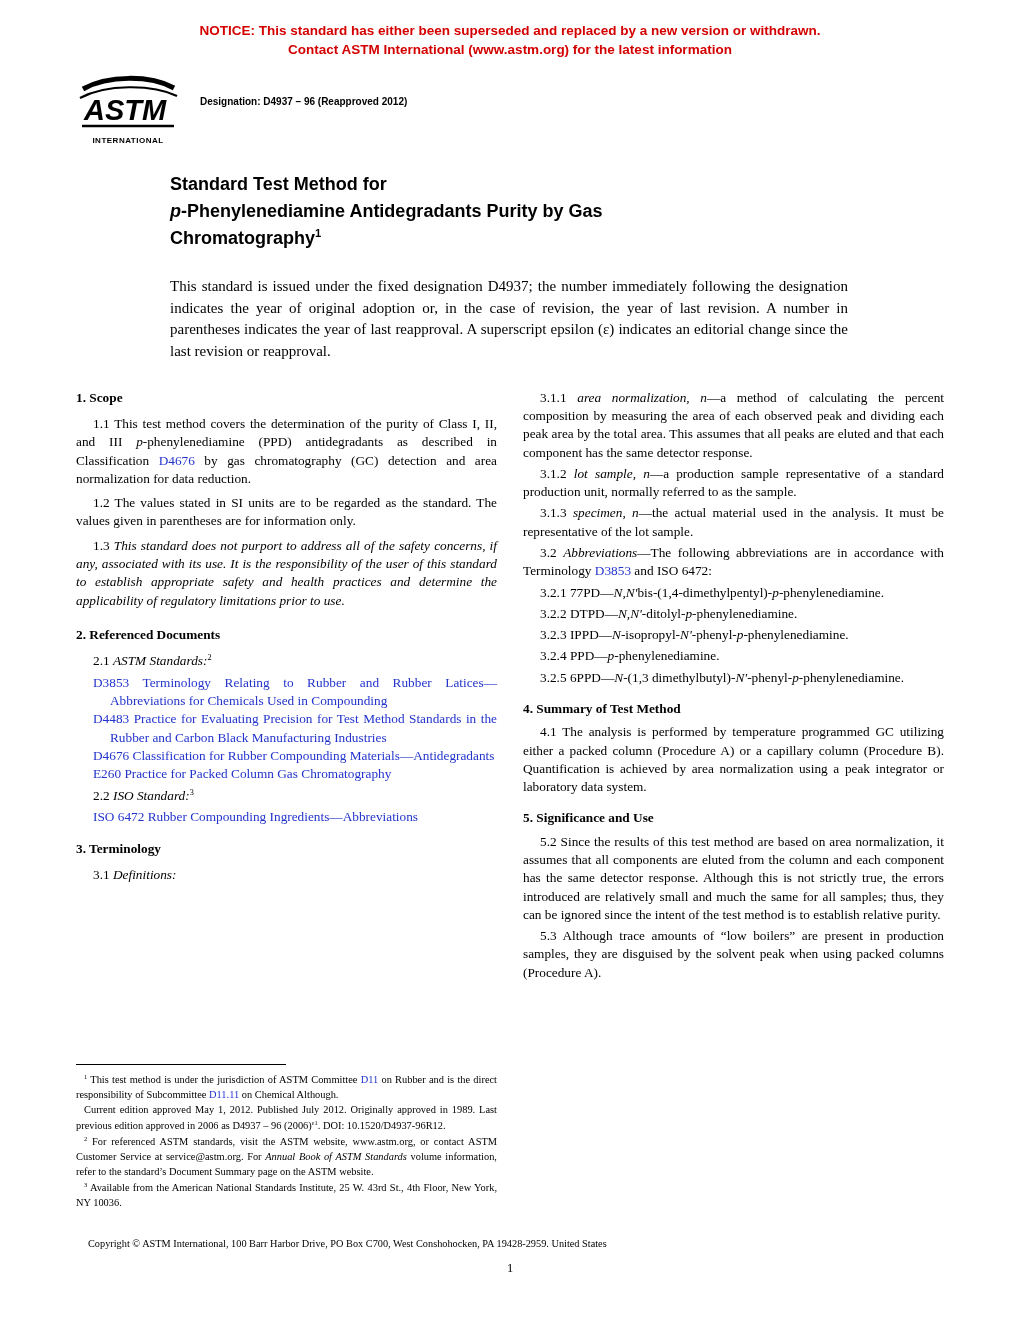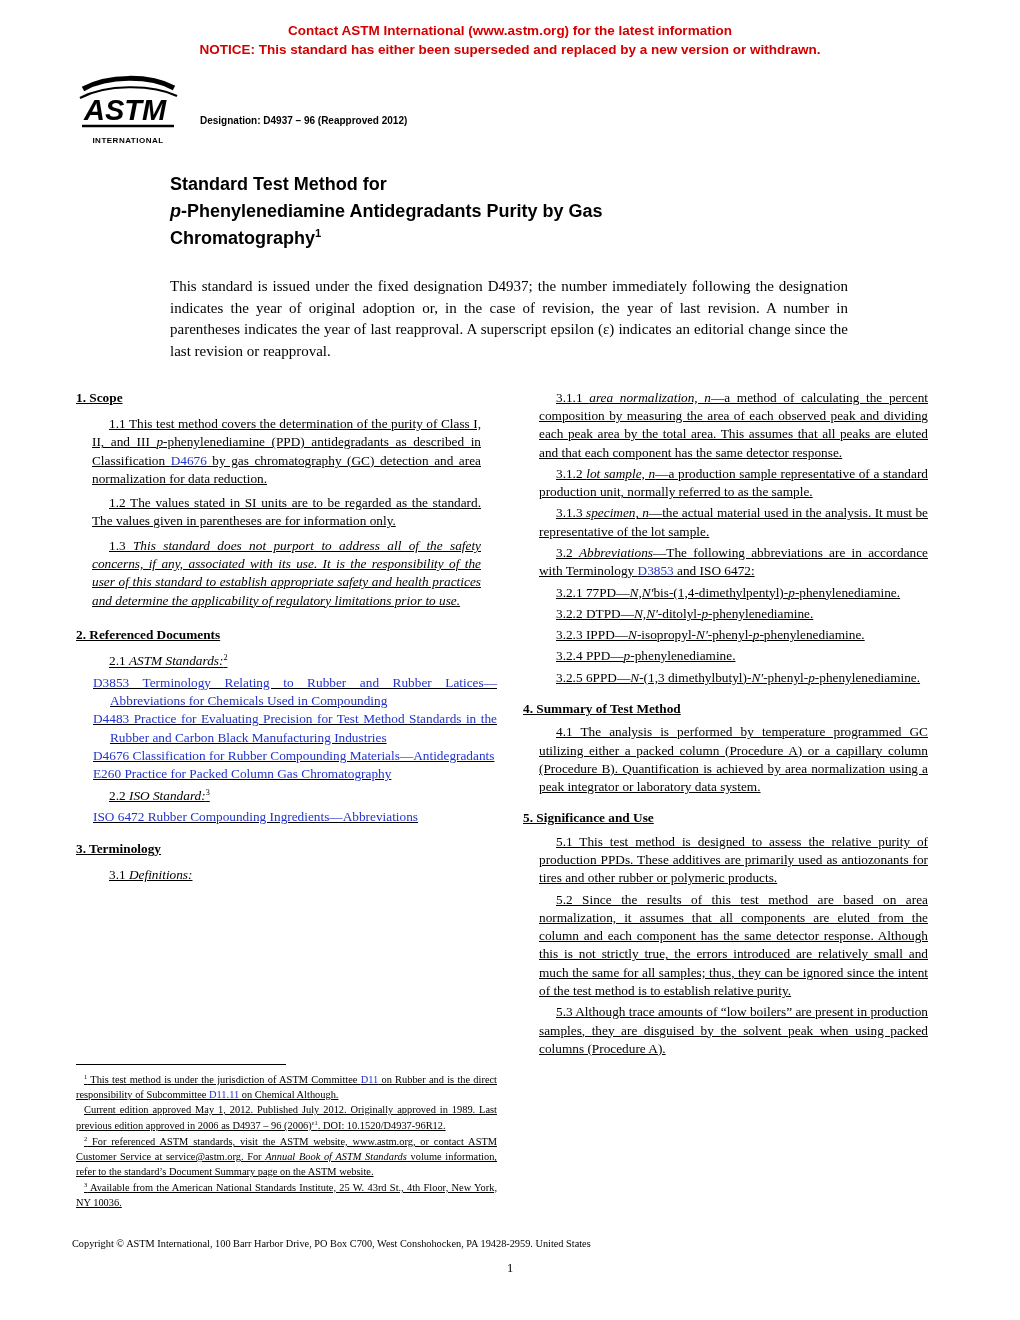--- a/index.html
+++ b/index.html
@@ -8,64 +8,64 @@
     width: 1020px; height: 1320px; position: relative; overflow: hidden;
     background: #fff; color: #000;
     font-family: "Liberation Serif", serif;
   }
   .notice {
     padding-top: 22px; text-align: center;
     font-family: "Liberation Sans", sans-serif; font-weight: 700;
     font-size: 13.5px; line-height: 1.4;
     color: var(--notice-red, #d40000);
   }
-  .header-row { display: flex; align-items: center; margin: 14px 80px 0 76px; }
+  .header-row { display: flex; align-items: flex-start; margin: 14px 80px 0 76px; }
   .logo { width: 104px; text-align: center; flex: 0 0 auto; }
   .logo-sub {
     font-family: "Liberation Sans", sans-serif; font-weight: 700;
     font-size: 8px; letter-spacing: 0.5px; margin-top: 2px;
   }
   .designation {
     margin: 22px 0 0 20px;
     font-family: "Liberation Sans", sans-serif; font-weight: 700; font-size: 10px;
   }
   .title-block {
     margin: 26px 80px 0 170px;
     font-family: "Liberation Sans", sans-serif; font-weight: 700;
     font-size: 18px; line-height: 1.5;
   }
   .issued { margin: 24px 172px 0 170px; font-size: 15px; line-height: 1.45; text-align: justify; }
   .columns {
     display: flex; gap: 26px; margin: 26px 76px 0 76px;
     min-height: 822px; align-items: stretch;
   }
-  .col { width: 421px; flex: 0 0 421px; font-size: 13.3px; line-height: 1.375; text-align: justify; text-decoration: underline; }
+  .col { width: 421px; flex: 0 0 421px; font-size: 13.3px; line-height: 1.375; text-align: justify; }
   .col h2 { font-size: 13.3px; font-weight: 700; margin: 13px 0 5px 0; }
   .col > :first-child { margin-top: 0; }
   .left { display: flex; flex-direction: column; }
-  .bp { margin: 3px 16px; text-indent: 17px; }
+  .bp { margin: 3px 0; text-indent: 17px; }
   .ref { margin: 0 0; padding-left: 34px; text-indent: -17px; color: var(--link-blue, #2233cc); }
   .spacer { flex: 1 1 auto; min-height: 18px; }
   .footnotes { font-size: 10.4px; line-height: 1.42; text-align: justify; }
   .fn-rule { width: 210px; border-top: 1px solid #000; margin: 0 0 7px 0; }
   .fn { margin: 0; text-indent: 8px; }
   .it { font-style: italic; }
   .lk { color: var(--link-blue, #2233cc); }
   .sup { vertical-align: super; font-size: 0.62em; }
-  .footer-copy { position: absolute; left: 72px; top: 1238px; font-size: 10.3px; }
+  .footer-copy { position: absolute; left: 88px; top: 1238px; font-size: 10.3px; }
   .pageno { position: absolute; left: 0; right: 0; top: 1261px; text-align: center; font-size: 12.5px; }
 </style>
 </head>
 <body>
 
 <div class="page">
 
   <div class="notice">
+    <div>NOTICE: This standard has either been superseded and replaced by a new version or withdrawn.</div>
     <div>Contact ASTM International (www.astm.org) for the latest information</div>
-    <div>NOTICE: This standard has either been superseded and replaced by a new version or withdrawn.</div>
   </div>
 
   <div class="header-row">
     <div class="logo">
       <svg width="100" height="56" viewBox="0 0 100 56">
         <path d="M5 15 C 30 1, 72 1, 96 14" fill="none" stroke="#000" stroke-width="5"></path>
         <path d="M2 24 C 28 10, 74 10, 99 22" fill="none" stroke="#000" stroke-width="2.2"></path>
         <text x="6" y="46" font-family="Liberation Sans, sans-serif" font-size="29" font-weight="bold" font-style="italic">ASTM</text>
         <line x1="4" y1="52" x2="96" y2="52" stroke="#000" stroke-width="2.5"></line>
       </svg>
@@ -121,21 +121,20 @@
       <p class="bp"><span>3.2.1 77PD—</span><span class="it">N,N'</span><span>bis-(1,4-dimethylpentyl)-</span><span class="it">p</span><span>-phenylenediamine.</span></p>
       <p class="bp"><span>3.2.2 DTPD—</span><span class="it">N,N'</span><span>-ditolyl-</span><span class="it">p</span><span>-phenylenediamine.</span></p>
       <p class="bp"><span>3.2.3 IPPD—</span><span class="it">N</span><span>-isopropyl-</span><span class="it">N'</span><span>-phenyl-</span><span class="it">p</span><span>-phenylenediamine.</span></p>
       <p class="bp"><span>3.2.4 PPD—</span><span class="it">p</span><span>-phenylenediamine.</span></p>
       <p class="bp"><span>3.2.5 6PPD—</span><span class="it">N</span><span>-(1,3 dimethylbutyl)-</span><span class="it">N'</span><span>-phenyl-</span><span class="it">p</span><span>-phenylenediamine.</span></p>
 
       <h2>4. Summary of Test Method</h2>
       <p class="bp">4.1 The analysis is performed by temperature programmed GC utilizing either a packed column (Procedure A) or a capillary column (Procedure B). Quantification is achieved by area normalization using a peak integrator or laboratory data system.</p>
 
       <h2>5. Significance and Use</h2>
-      <p class="bp">5.1 This test method is designed to assess the relative purity of production PPDs. These additives are primarily used as antiozonants for tires and other rubber or polymeric products.</p>
       <p class="bp">5.2 Since the results of this test method are based on area normalization, it assumes that all components are eluted from the column and each component has the same detector response. Although this is not strictly true, the errors introduced are relatively small and much the same for all samples; thus, they can be ignored since the intent of the test method is to establish relative purity.</p>
       <p class="bp">5.3 Although trace amounts of “low boilers” are present in production samples, they are disguised by the solvent peak when using packed columns (Procedure A).</p>
     </div>
 
   </div>
 
   <div class="footer-copy">Copyright © ASTM International, 100 Barr Harbor Drive, PO Box C700, West Conshohocken, PA 19428-2959. United States</div>
   <div class="pageno">1</div>
 
 </div>

